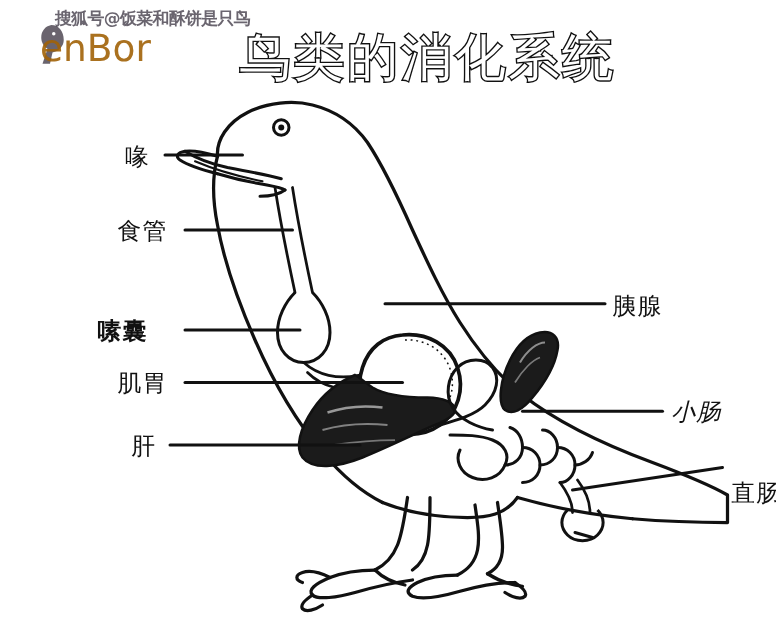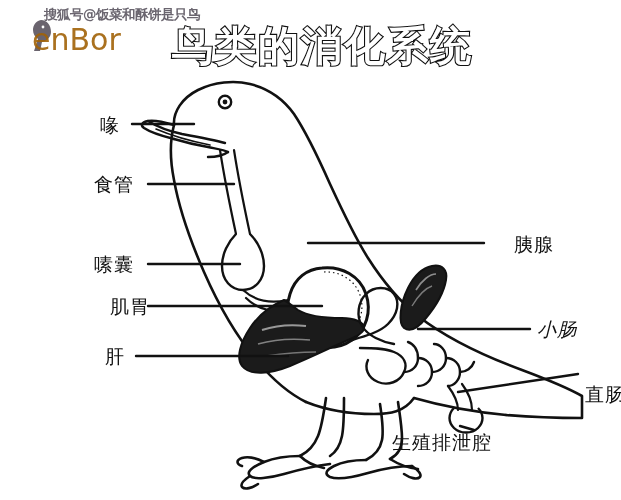--- a/index.html
+++ b/index.html
@@ -66,23 +66,23 @@
     width: 26px;
     height: 34px;
     opacity: 0.92;
   }
   
   .title {
     position: absolute;
     left: 150px;
     top: 26px;
     width: 340px;
-    text-align: left;
+    text-align: center;
     font-size: 41px;
-    font-weight: bold;
+    font-weight: normal;
     line-height: 1.0;
     letter-spacing: 2px;
     color: #ffffff;
     -webkit-text-stroke: 2.2px #111111;
     paint-order: stroke fill;
     white-space: nowrap;
     font-family: "DejaVu Sans", "Liberation Sans", sans-serif;
   }
   
   .label {
@@ -290,21 +290,20 @@
       <circle cx="15" cy="9" r="1.4" fill="#ffffff"></circle>
     </svg>
     <div class="wm-text">搜狐号@饭菜和酥饼是只鸟</div>
     <div class="wm-logo">enBor</div>
   </div>
 
   <div class="title">鸟类的消化系统</div>
 
   <div class="label" style="left:78px;  top:113px;">喙</div>
   <div class="label" style="left:72px;  top:172px;font-family:Liberation Mono, monospace;">食管</div>
-  <div class="label" style="left:72px;  top:252px;">嗉囊</div>
-  <div class="label" style="left:88px;  top:294px;">肌胃</div>
+  <div class="label" style="left:56px;  top:252px;font-weight:bold;">嗉囊</div>
+  <div class="label" style="left:72px;  top:294px;">肌胃</div>
   <div class="label" style="left:83px;  top:344px;">肝</div>
-  <div class="label" style="left:492px; top:232px;">胰腺</div>
+  <div class="label" style="left:468px; top:232px;">胰腺</div>
   <div class="label" style="left:515px; top:317px;font-style:italic;">小肠</div>
   <div class="label" style="left:563px; top:382px;">直肠</div>
-  <div class="label" style="left:370px; top:430px;">生殖排泄腔</div>
 
 </div>
 
 </body></html>

